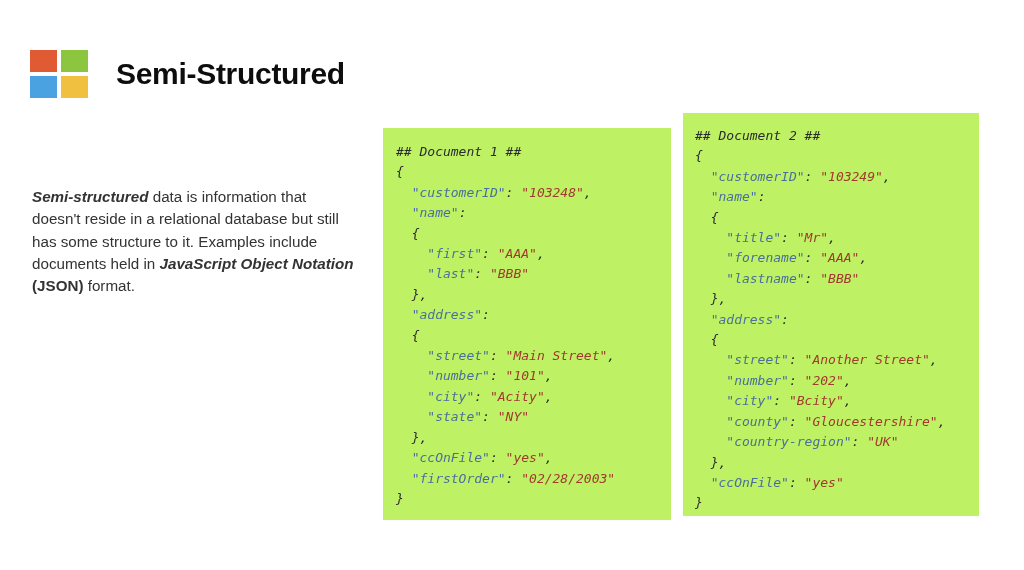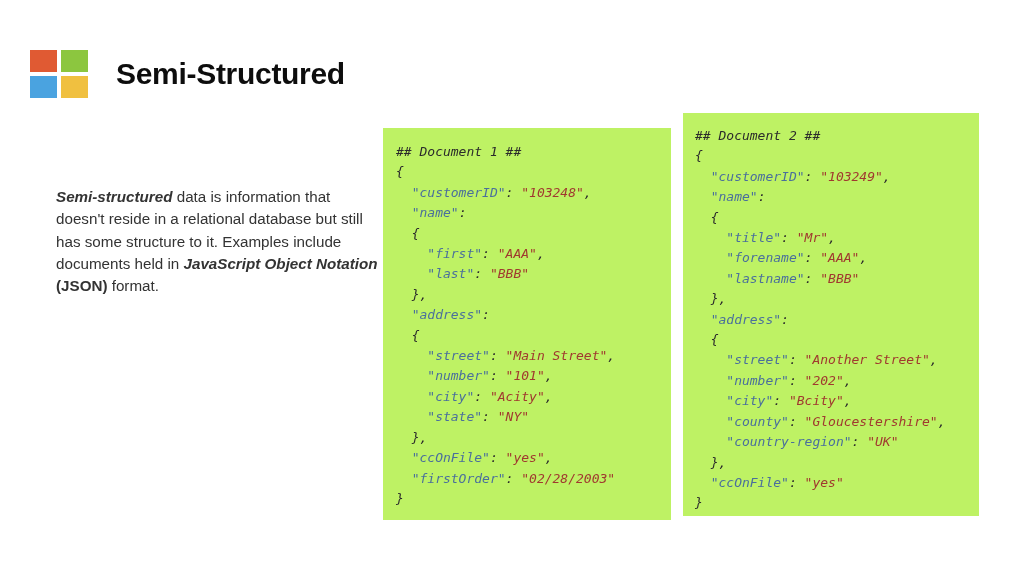--- a/index.html
+++ b/index.html
@@ -40,21 +40,21 @@
     font-weight: bold;
     color: #0d0d0d;
     letter-spacing: -0.3px;
     white-space: nowrap;
     line-height: 1;
   }
 
   
   .description {
     position: absolute;
-    left: 56px;
+    left: 32px;
     top: 186px;
     width: 322px;
     font-size: 15.2px;
     line-height: 1.47;
     color: #333333;
   }
   .description b { font-weight: bold; }
   .bi { font-weight: bold; font-style: italic; }
 
   

